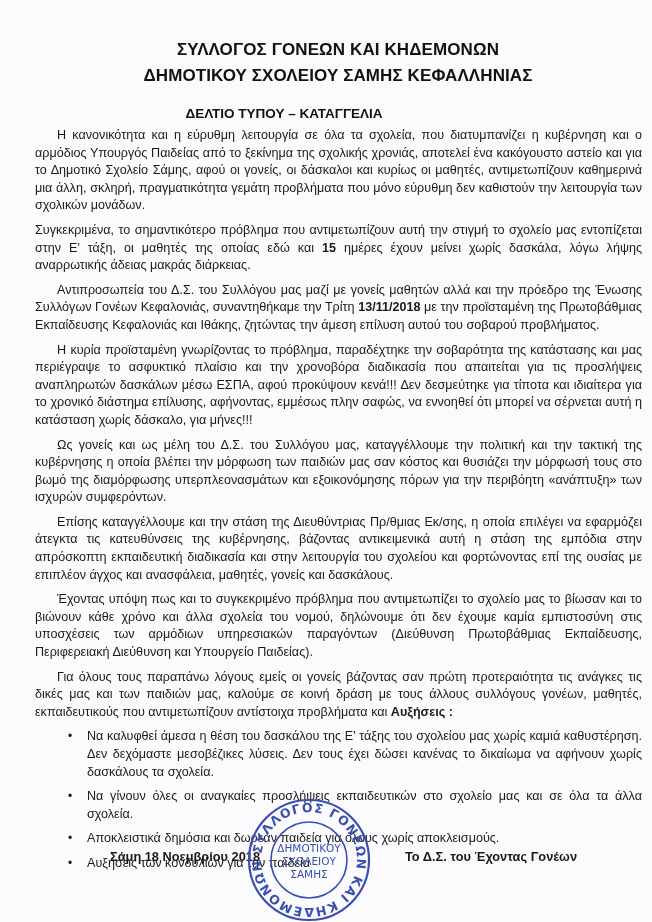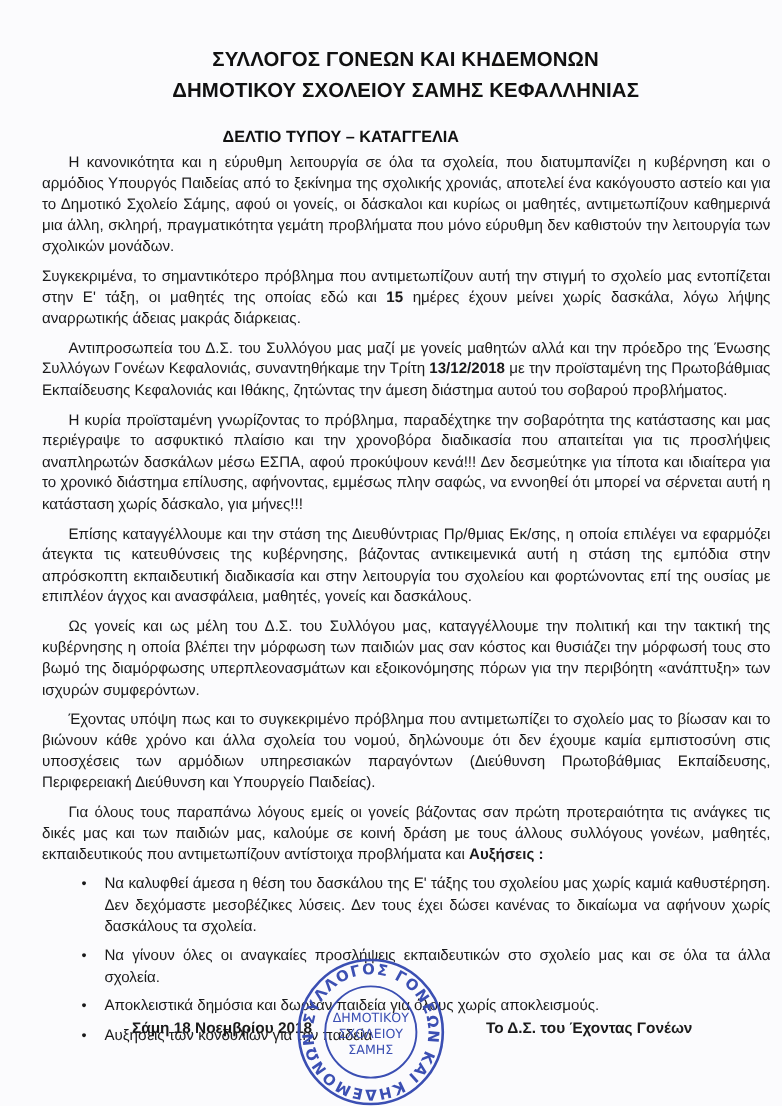--- a/index.html
+++ b/index.html
@@ -46,24 +46,24 @@
 
 <div class="page">
 
   <div class="title t1">ΣΥΛΛΟΓΟΣ ΓΟΝΕΩΝ ΚΑΙ ΚΗΔΕΜΟΝΩΝ</div>
   <div class="title t2">ΔΗΜΟΤΙΚΟΥ ΣΧΟΛΕΙΟΥ ΣΑΜΗΣ ΚΕΦΑΛΛΗΝΙΑΣ</div>
   <div class="subtitle">ΔΕΛΤΙΟ ΤΥΠΟΥ – ΚΑΤΑΓΓΕΛΙΑ</div>
 
   <div class="body">
     <p>Η κανονικότητα και η εύρυθμη λειτουργία σε όλα τα σχολεία, που διατυμπανίζει η κυβέρνηση και ο αρμόδιος Υπουργός Παιδείας από το ξεκίνημα της σχολικής χρονιάς, αποτελεί ένα κακόγουστο αστείο και για το Δημοτικό Σχολείο Σάμης, αφού οι γονείς, οι δάσκαλοι και κυρίως οι μαθητές, αντιμετωπίζουν καθημερινά μια άλλη, σκληρή, πραγματικότητα γεμάτη προβλήματα που μόνο εύρυθμη δεν καθιστούν την λειτουργία των σχολικών μονάδων.</p>
     <p class="noindent"><span>Συγκεκριμένα, το σημαντικότερο πρόβλημα που αντιμετωπίζουν αυτή την στιγμή το σχολείο μας εντοπίζεται στην Ε' τάξη, οι μαθητές της οποίας εδώ και </span><b>15</b><span> ημέρες έχουν μείνει χωρίς δασκάλα, λόγω λήψης αναρρωτικής άδειας μακράς διάρκειας.</span></p>
-    <p><span>Αντιπροσωπεία του Δ.Σ. του Συλλόγου μας μαζί με γονείς μαθητών αλλά και την πρόεδρο της Ένωσης Συλλόγων Γονέων Κεφαλονιάς, συναντηθήκαμε την Τρίτη </span><b>13/12/2018</b><span> με την προϊσταμένη της Πρωτοβάθμιας Εκπαίδευσης Κεφαλονιάς και Ιθάκης, ζητώντας την άμεση διάστημα αυτού του σοβαρού προβλήματος.</span></p>
+    <p><span>Αντιπροσωπεία του Δ.Σ. του Συλλόγου μας μαζί με γονείς μαθητών αλλά και την πρόεδρο της Ένωσης Συλλόγων Γονέων Κεφαλονιάς, συναντηθήκαμε την Τρίτη </span><b>13/11/2018</b><span> με την προϊσταμένη της Πρωτοβάθμιας Εκπαίδευσης Κεφαλονιάς και Ιθάκης, ζητώντας την άμεση επίλυση αυτού του σοβαρού προβλήματος.</span></p>
     <p>Η κυρία προϊσταμένη γνωρίζοντας το πρόβλημα, παραδέχτηκε την σοβαρότητα της κατάστασης και μας περιέγραψε το ασφυκτικό πλαίσιο και την χρονοβόρα διαδικασία που απαιτείται για τις προσλήψεις αναπληρωτών δασκάλων μέσω ΕΣΠΑ, αφού προκύψουν κενά!!! Δεν δεσμεύτηκε για τίποτα και ιδιαίτερα για το χρονικό διάστημα επίλυσης, αφήνοντας, εμμέσως πλην σαφώς, να εννοηθεί ότι μπορεί να σέρνεται αυτή η κατάσταση χωρίς δάσκαλο, για μήνες!!!</p>
+    <p>Ως γονείς και ως μέλη του Δ.Σ. του Συλλόγου μας, καταγγέλλουμε την πολιτική και την τακτική της κυβέρνησης η οποία βλέπει την μόρφωση των παιδιών μας σαν κόστος και θυσιάζει την μόρφωσή τους στο βωμό της διαμόρφωσης υπερπλεονασμάτων και εξοικονόμησης πόρων για την περιβόητη «ανάπτυξη» των ισχυρών συμφερόντων.</p>
     <p>Επίσης καταγγέλλουμε και την στάση της Διευθύντριας Πρ/θμιας Εκ/σης, η οποία επιλέγει να εφαρμόζει άτεγκτα τις κατευθύνσεις της κυβέρνησης, βάζοντας αντικειμενικά αυτή η στάση της εμπόδια στην απρόσκοπτη εκπαιδευτική διαδικασία και στην λειτουργία του σχολείου και φορτώνοντας επί της ουσίας με επιπλέον άγχος και ανασφάλεια, μαθητές, γονείς και δασκάλους.</p>
-    <p>Ως γονείς και ως μέλη του Δ.Σ. του Συλλόγου μας, καταγγέλλουμε την πολιτική και την τακτική της κυβέρνησης η οποία βλέπει την μόρφωση των παιδιών μας σαν κόστος και θυσιάζει την μόρφωσή τους στο βωμό της διαμόρφωσης υπερπλεονασμάτων και εξοικονόμησης πόρων για την περιβόητη «ανάπτυξη» των ισχυρών συμφερόντων.</p>
     <p>Έχοντας υπόψη πως και το συγκεκριμένο πρόβλημα που αντιμετωπίζει το σχολείο μας το βίωσαν και το βιώνουν κάθε χρόνο και άλλα σχολεία του νομού, δηλώνουμε ότι δεν έχουμε καμία εμπιστοσύνη στις υποσχέσεις των αρμόδιων υπηρεσιακών παραγόντων  (Διεύθυνση Πρωτοβάθμιας Εκπαίδευσης, Περιφερειακή Διεύθυνση και Υπουργείο Παιδείας).</p>
     <p><span>Για όλους τους παραπάνω λόγους εμείς οι γονείς βάζοντας σαν πρώτη προτεραιότητα τις ανάγκες τις δικές μας και των παιδιών μας, καλούμε σε  κοινή  δράση με τους άλλους συλλόγους γονέων, μαθητές, εκπαιδευτικούς που αντιμετωπίζουν αντίστοιχα προβλήματα και </span><b>Αυξήσεις :</b></p>
 
     <ul class="demands">
       <li><span class="bullet">•</span><span>Να καλυφθεί άμεσα η θέση του δασκάλου της Ε' τάξης του σχολείου μας χωρίς καμιά καθυστέρηση. Δεν δεχόμαστε μεσοβέζικες λύσεις. Δεν τους έχει δώσει κανένας το δικαίωμα να αφήνουν χωρίς δασκάλους τα σχολεία.</span></li>
       <li><span class="bullet">•</span><span>Να γίνουν όλες οι αναγκαίες προσλήψεις εκπαιδευτικών στο σχολείο μας και σε όλα τα άλλα σχολεία.</span></li>
       <li><span class="bullet">•</span><span>Αποκλειστικά δημόσια και δωρεάν παιδεία για όλους χωρίς αποκλεισμούς.</span></li>
       <li><span class="bullet">•</span><span>Αυξήσεις των κονδυλίων για την παιδεία</span></li>
     </ul>
   </div>

